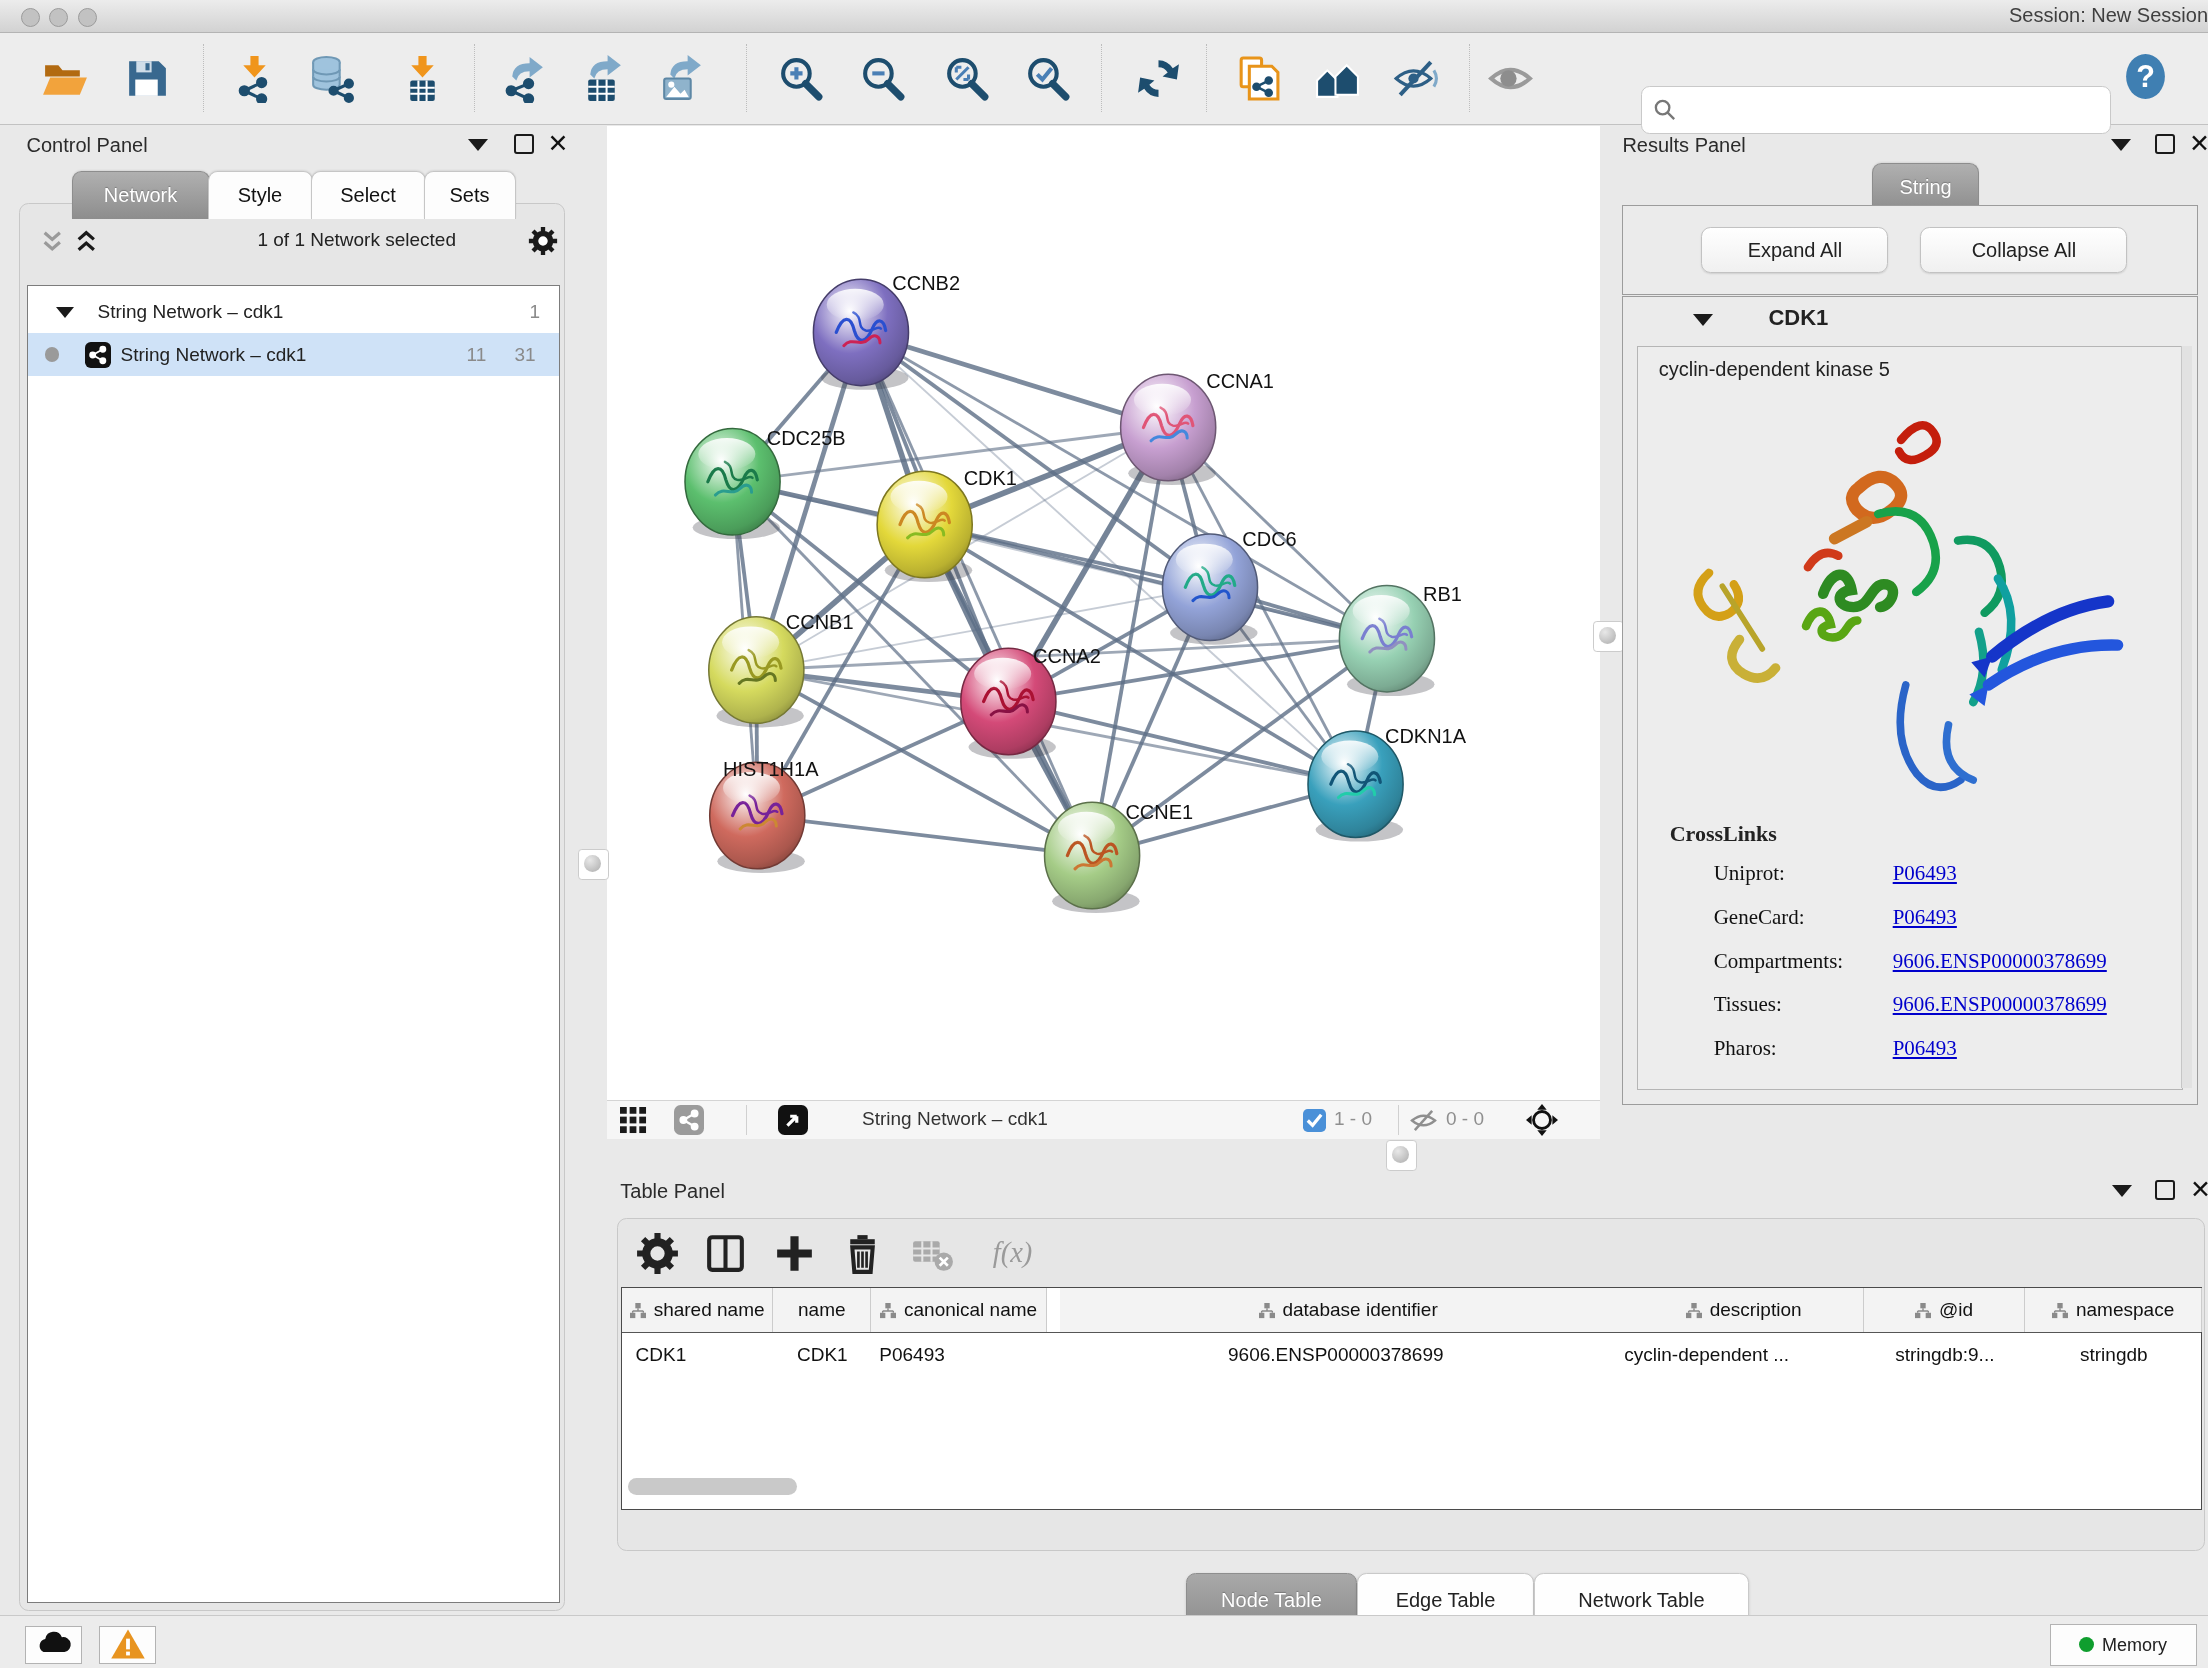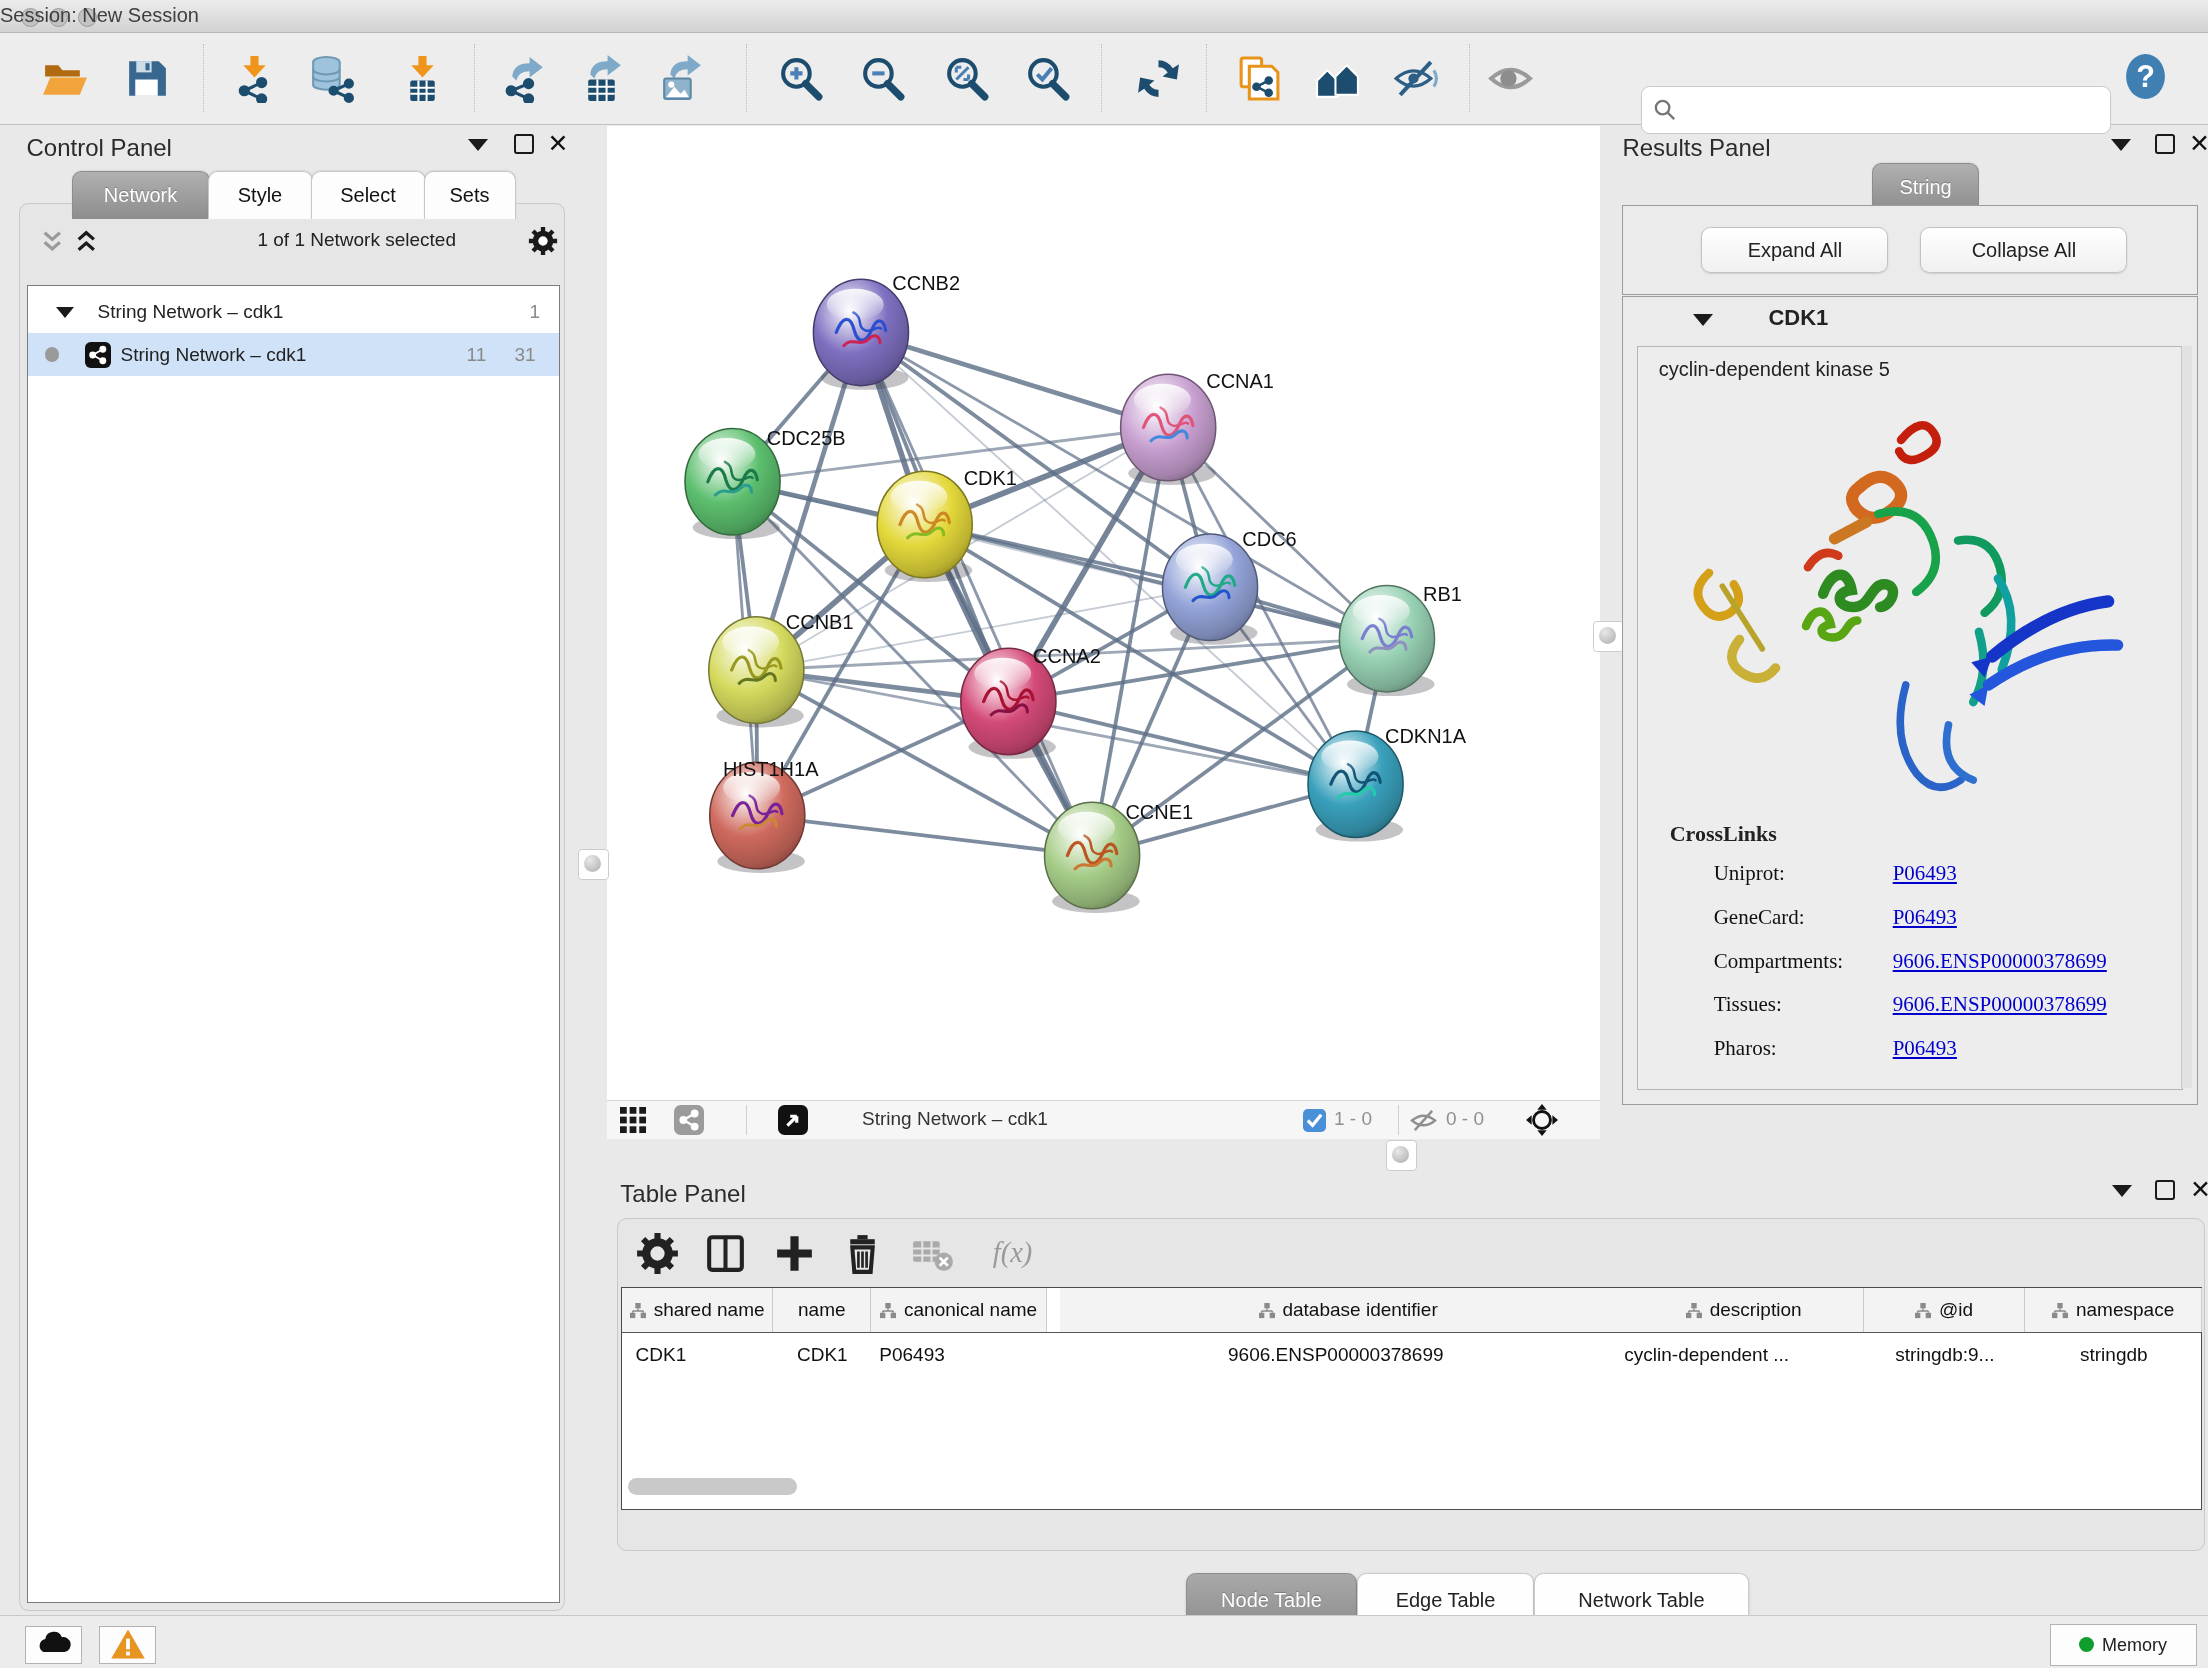--- a/index.html
+++ b/index.html
@@ -3,33 +3,33 @@
 <meta charset="utf-8">
 <style>
   html,body{margin:0;padding:0;background:#bfbfbf;}
   #app{position:relative;width:2208px;height:1668px;background:#e9e9e9;overflow:hidden;
        font-family:"Liberation Sans",sans-serif;color:#222;}
   .abs{position:absolute;}
   
   .titlebar{left:0;top:0;width:2208px;height:32px;background:linear-gradient(#ececec,#d2d2d2);
             border-bottom:1px solid #b4b4b4;}
   .tl-circle{top:7.6px;width:17px;height:17px;border-radius:50%;background:#c2c2c2;border:1px solid #9b9b9b;}
-  .wintitle{top:3.8px;left:0;width:2208px;text-align:left;font-size:20px;color:#3f3f3f;}
+  .wintitle{top:3.8px;left:0;width:2208px;text-align:right;font-size:20px;color:#3f3f3f;}
   
   .toolbar{left:0;top:33px;width:2208px;height:91px;background:#ededed;border-bottom:1px solid #c2c2c2;}
   .tbtn{position:absolute;top:21px;width:49px;height:49px;background:none;border:none;padding:0;cursor:pointer;}
   .tbtn svg{width:49px;height:49px;}
   .tdiv{position:absolute;top:11.4px;width:0;height:68px;border-left:1.9px dotted #bdbdbd;}
   .searchbox{position:absolute;left:1641px;top:53px;width:468px;height:46px;background:#fff;
              border:1.9px solid #c9c9c9;border-radius:8.6px;}
   .searchbox svg{position:absolute;left:9.5px;top:9.5px;width:27px;height:27px;}
   .searchbox input{position:absolute;left:44px;top:3.8px;width:409px;height:34px;border:none;outline:none;
                    font-size:19px;font-family:"Liberation Sans",sans-serif;background:transparent;}
   
-  .phead{font-size:24px;color:#2b2b2b;}
+  .phead{font-size:20px;color:#2b2b2b;}
   .hicon{position:absolute;cursor:pointer;}
   .tri-down{width:0;height:0;border-left:10.5px solid transparent;border-right:10.5px solid transparent;border-top:12.4px solid #1a1a1a;}
   .float-sq{width:16px;height:16px;border:2.9px solid #1a1a1a;border-radius:2.9px;}
   .close-x{font-size:25px;font-weight:bold;color:#111;line-height:19px;font-family:"DejaVu Sans",sans-serif;}
   
   .tab{position:absolute;height:47px;border:1px solid #c6c6c6;border-bottom:none;
        border-radius:9.5px 9.5px 0 0;background:#fdfdfd;color:#111;font-size:20px;text-align:center;
        line-height:47px;cursor:pointer;box-shadow:0 -1px 1.9px rgba(0,0,0,.08);}
   .tab.active{background:linear-gradient(#b0b0b0,#8d8d8d);color:#fff;border-color:#8d8d8d;
        text-shadow:0 -1px 1px rgba(0,0,0,.25);}

